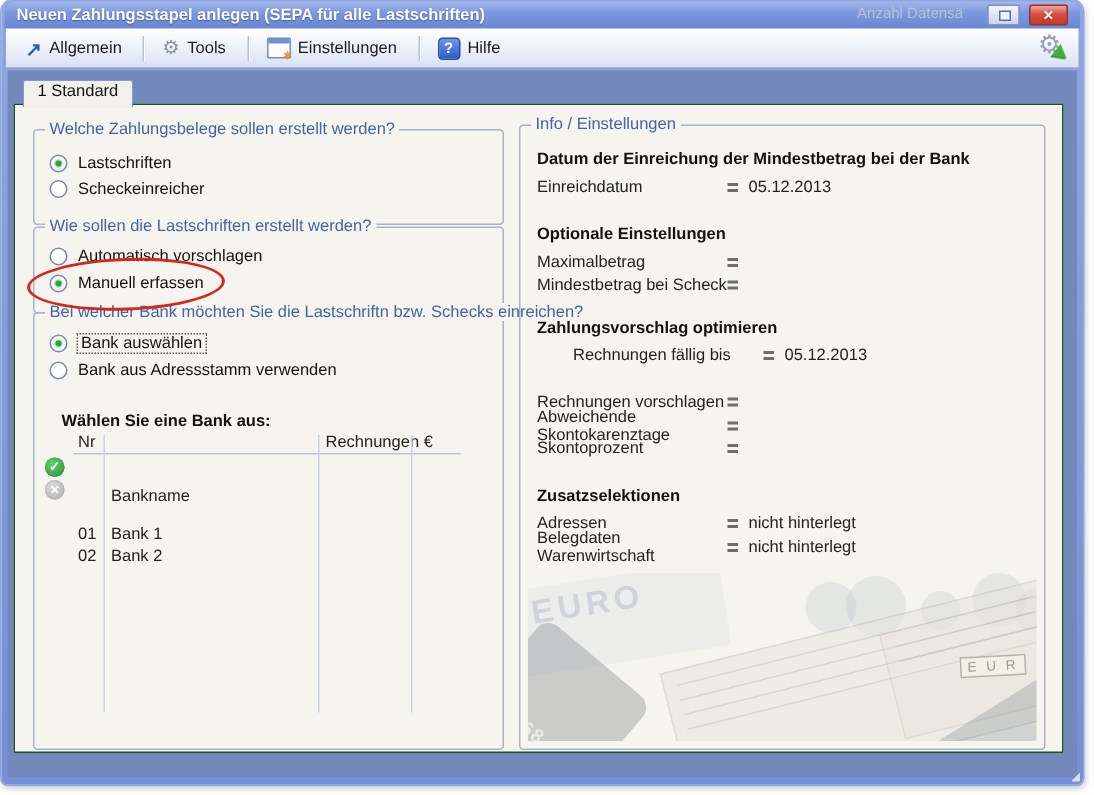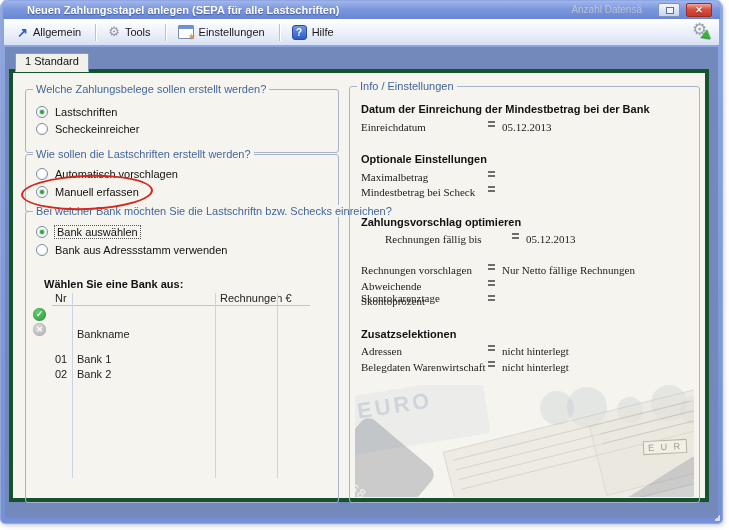--- a/index.html
+++ b/index.html
@@ -12,21 +12,21 @@
   .window{
     position:absolute;left:1px;top:0;width:721px;height:523px;
     background:linear-gradient(#8ea6e3,#7490d6);
     border-radius:8px 8px 4px 4px;
     box-shadow:0 0 0 1px #93a7d8, 1px 2px 5px rgba(50,70,130,.35);
   }
   .titlebar{
     position:absolute;left:2px;top:1px;right:2px;height:18px;
     border-radius:7px 7px 0 0;
     background:linear-gradient(#a3b6ea 0%, #7b97dd 45%, #6886d4 100%);
-    color:#fff;font-weight:bold;line-height:18px;padding-left:24px;
+    color:#fff;font-weight:bold;line-height:18px;padding-left:8px;
     text-shadow:0 1px 1px rgba(10,25,80,.45);white-space:nowrap;
   }
   .ghost-text{
     position:absolute;right:78px;top:0;font-weight:normal;
     color:rgba(235,225,205,.55);font-size:10px;text-shadow:none;margin-left:33px;
   }
   .wbtn{position:absolute;top:2px;height:14px;border-radius:2px;box-sizing:border-box;}
   .wbtn-max{
     right:40px;width:22px;background:linear-gradient(#f2f5fb,#c9d4ec);
     border:1px solid #7e93c4;
@@ -71,21 +71,21 @@
   }
   
   .main{position:absolute;left:4px;top:47px;right:4px;bottom:5px;background:#7389bb;border-radius:0 0 2px 2px;}
   .tab{
     position:absolute;left:10px;top:6px;height:16px;
     background:#f1f0ea;border:1px solid #8a99bd;border-bottom:1px solid #f1f0ea;
     border-radius:2px 2px 0 0;padding:1px 9px 0;color:#111;z-index:2;
   }
   .tabpage{
     position:absolute;left:4px;top:22px;width:700px;height:433px;
-    background:#f5f4ee;border:4px solid #14532d;box-sizing:border-box;
+    background:#f5f4ee;border:1px solid #14532d;box-sizing:border-box;
   }
   
   .group{position:absolute;border:1px solid #a9b2c8;border-radius:3px;}
   .gtitle{
     position:absolute;top:-7px;left:7px;background:#f5f4ee;padding:0 3px;
     color:#44659e;white-space:nowrap;
   }
   .g1{left:12px;top:16px;width:312px;height:62px;}
   .g2{left:12px;top:81px;width:312px;height:56px;}
   .g3{left:12px;top:138px;width:312px;height:290px;}
@@ -114,21 +114,21 @@
   .vline{position:absolute;top:81px;height:185px;width:1px;background:#c9d4e6;}
   .cell{position:absolute;color:#222;margin-top:44px;}
   .status{
     position:absolute;left:7px;width:13px;height:13px;border-radius:50%;
     color:#fff;font-size:9px;font-weight:bold;text-align:center;line-height:13px;
   }
   .status.ok{background:radial-gradient(circle at 35% 30%, #63cf6b, #2a9438);box-shadow:inset 0 0 1px #1c7f28;}
   .status.off{background:radial-gradient(circle at 35% 30%, #d9d9d9, #b0b0b0);box-shadow:inset 0 0 1px #8d8d8d;font-size:8px;}
   
   .iheading{position:absolute;left:11px;font-weight:bold;color:#111;white-space:nowrap;}
-  .frow{position:absolute;left:11px;height:13px;display:flex;color:#222;width:330px;font-family:Liberation Serif, serif;}
+  .frow{position:absolute;left:11px;height:13px;display:flex;align-items:center;color:#222;width:330px;}
   .flabel{width:127px;flex:0 0 auto;}
   .fmark{width:7px;height:6px;box-sizing:border-box;border-top:2px solid #6d6d6d;border-bottom:2px solid #6d6d6d;margin-right:7px;flex:0 0 auto;}
   .fvalue{white-space:nowrap;}
   
   .wm{position:absolute;left:5px;right:5px;bottom:5px;height:112px;overflow:hidden;pointer-events:none;}
   .wm .note{
     position:absolute;left:-18px;top:2px;width:150px;height:58px;background:#cfd6e2;
     opacity:.22;transform:rotate(-9deg);border-radius:3px;
   }
   .wm .euro-big{
@@ -298,21 +298,20 @@
 
         <div class="iheading" style="top:129px;">Zahlungsvorschlag optimieren</div>
         <div class="frow" style="top:146px;margin-left:24px;">
           <span class="flabel">Rechnungen fällig bis</span>
           <span class="fmark"></span>
           <span class="fvalue">05.12.2013</span>
         </div>
         <div class="frow" style="top:177px;">
           <span class="flabel">Rechnungen vorschlagen</span>
           <span class="fmark"></span>
-          <span class="fvalue">Nur Netto fällige Rechnungen</span>
         </div>
         <div class="frow" style="top:193px;">
           <span class="flabel">Abweichende Skontokarenztage</span>
           <span class="fmark"></span>
           <span class="fvalue"></span>
         </div>
         <div class="frow" style="top:208px;">
           <span class="flabel">Skontoprozent</span>
           <span class="fmark"></span>
           <span class="fvalue"></span>

